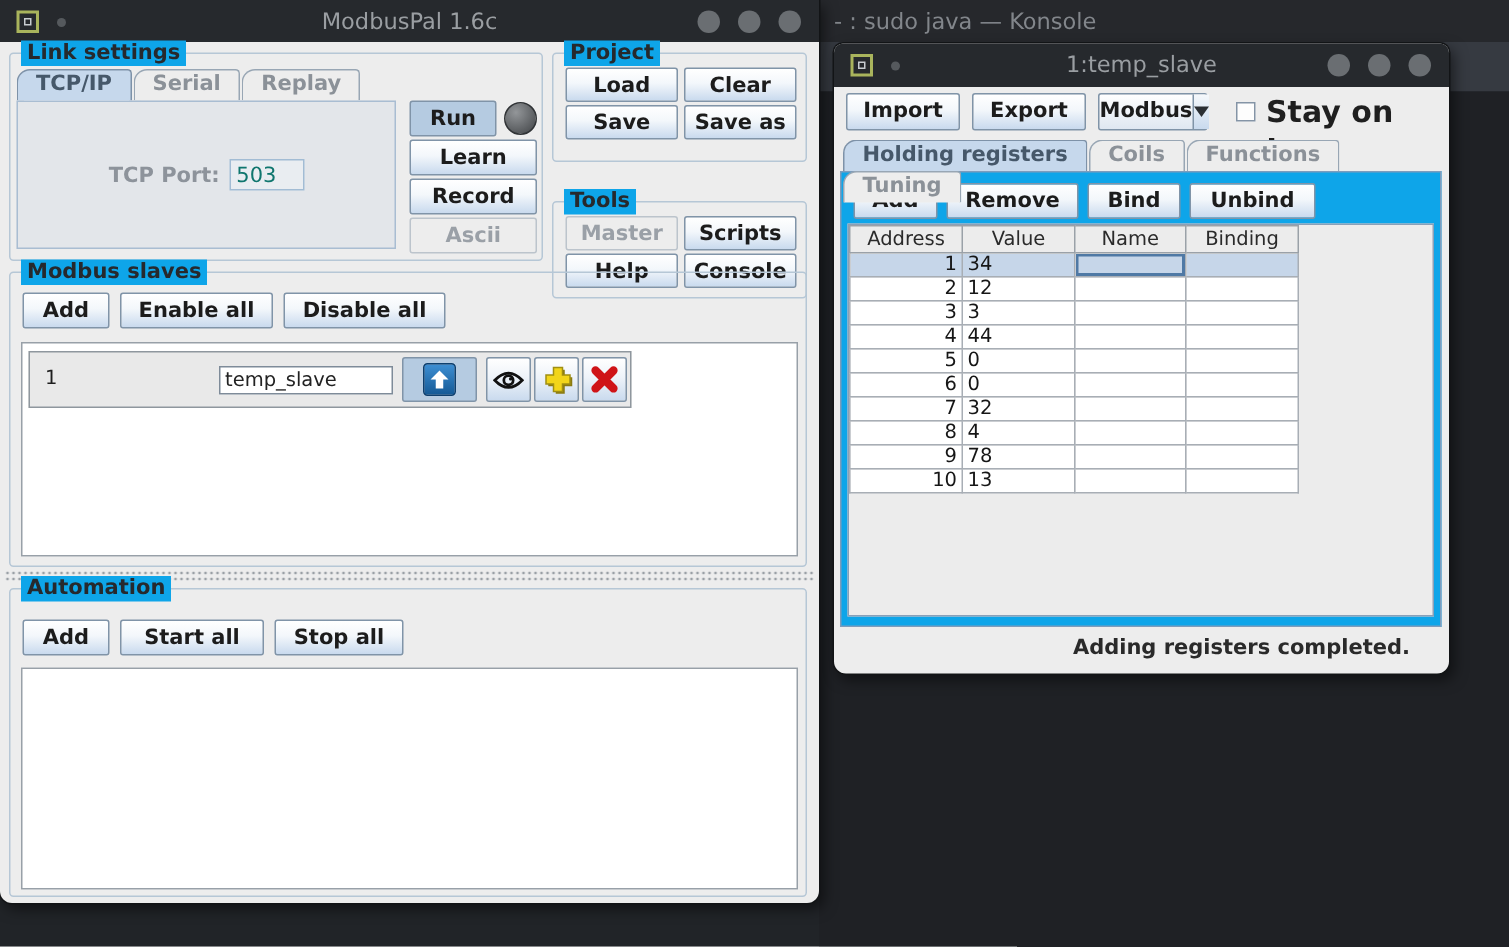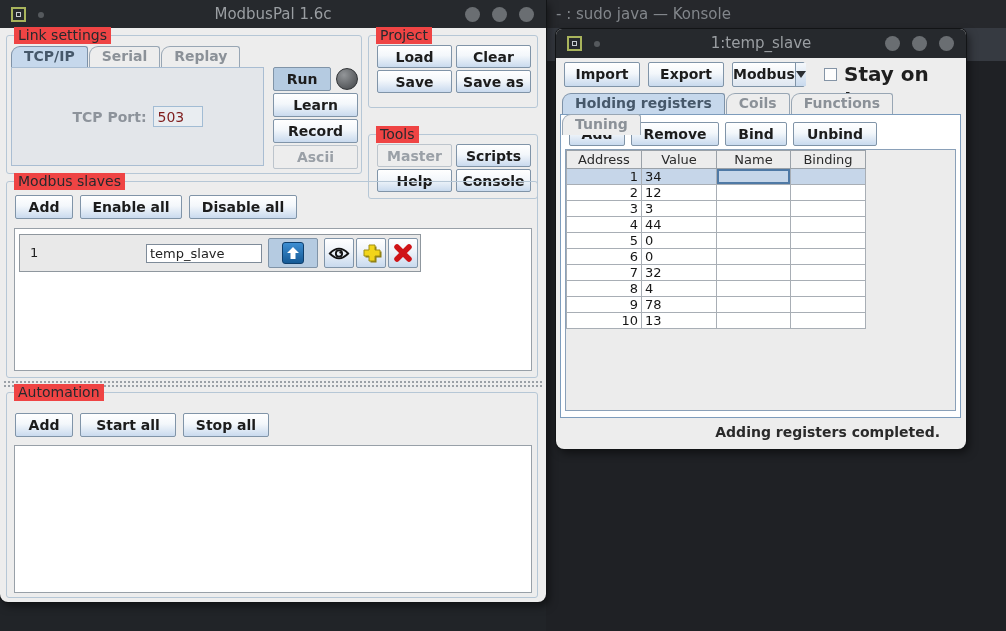--- a/index.html
+++ b/index.html
@@ -42,22 +42,22 @@
     position:absolute; height:24px; line-height:22px; text-align:center;
     font-weight:bold; font-size:14px; color:#1c1c1c;
     background:linear-gradient(to bottom,#ffffff 0%,#f3f7fb 45%,#c9daee 100%);
     border:1px solid #8094a8; border-radius:2px; cursor:default;
   }
   .btn.disabled { background:#ededed; color:#9aa0a7; border-color:#bcc4cc; }
   .btn.toggled  { background:#b5cbe1; }
 
   .group { position:absolute; border:1px solid #b6c7d6; border-radius:3px; }
   .group > .glabel {
-    position:absolute; top:-9px; left:7px; padding:0 4px; background:#ef4444;
-    font-weight:normal; font-size:14px; color:#26292d; line-height:17px;
+    position:absolute; top:-9px; left:7px; padding:0 4px; background:#0ea5e9;
+    font-weight:bold; font-size:14px; color:#26292d; line-height:17px;
   }
 
   .tab {
     display:inline-block; height:21px; line-height:19px; padding:0 12px;
     font-weight:bold; font-size:14px; color:#8b9198;
     background:#ededed; border:1px solid #98a6b4; border-bottom:none;
     border-radius:9px 3px 0 0; margin-right:1px; position:relative; z-index:1;
   }
   .tab.selected { background:#c6d8ec; color:#46586a; border-color:#7e92a8; z-index:3; }
 
@@ -72,21 +72,21 @@
   [data-name="link-settings-group"] { left:6px; top:35px; width:356px; height:139px; }
   [data-name="link-tabs"] { position:absolute; left:4px; top:10px; height:21px; }
   [data-name="tcp-panel"] {
     position:absolute; left:4px; top:31px; width:253px; height:99px;
     background:#e3e6ea; border:1px solid #a9bdd2; z-index:2;
     display:flex; align-items:center; justify-content:center; gap:6px;
   }
   [data-name="tcp-port-label"] { font-weight:bold; font-size:14px; color:#8d939b; }
   [data-name="tcp-port-input"] {
     width:50px; height:21px; border:1px solid #a2bcd4; background:#e9edf1;
-    color:#7f1d1d; font-family:"DejaVu Sans",sans-serif; font-size:14px; padding:0 4px;
+    color:#0f766e; font-family:"DejaVu Sans",sans-serif; font-size:14px; padding:0 4px;
   }
   [data-name="run-button"]    { left:266px; top:31px;  width:58px; }
   [data-name="led-indicator"] {
     position:absolute; left:329px; top:32px; width:22px; height:22px; border-radius:50%;
     background:radial-gradient(circle at 35% 30%, #939699, #3f4245); border:1px solid #303336;
   }
   [data-name="learn-button"]  { left:266px; top:57px;  width:85px; }
   [data-name="record-button"] { left:266px; top:83px;  width:85px; }
   [data-name="ascii-button"]  { left:266px; top:109px; width:85px; }
 
@@ -161,21 +161,21 @@
   [data-name="stay-on-top-checkbox"] {
     position:absolute; left:268px; top:39px; width:13px; height:13px;
     background:#fdfdfd; border:1px solid #8494a6;
   }
   [data-name="stay-on-top-label"] { position:absolute; left:288px; top:33px; line-height:25px; font-weight:bold; font-size:20px; }
 
   [data-name="slave-tabs"] { position:absolute; left:6px; top:64px; height:22px; }
 
   [data-name="registers-panel"] {
     position:absolute; left:4px; top:85px; width:401px; height:304px;
-    border:1px solid #7d9cbc; background:#ffffff;
+    border:1px solid #7d9cbc; background:#0ea5e9;
   }
   [data-name="reg-add-button"]    { left:8px;   top:7px; width:56px; }
   [data-name="reg-remove-button"] { left:70px;  top:7px; width:88px; }
   [data-name="bind-button"]       { left:164px; top:7px; width:62px; }
   [data-name="unbind-button"]     { left:232px; top:7px; width:84px; }
 
   [data-name="register-scrollpane"] {
     position:absolute; left:4px; top:34px; width:391px; height:262px;
     border:1px solid #8aa0b8; background:#ececec; overflow:hidden;
   }

